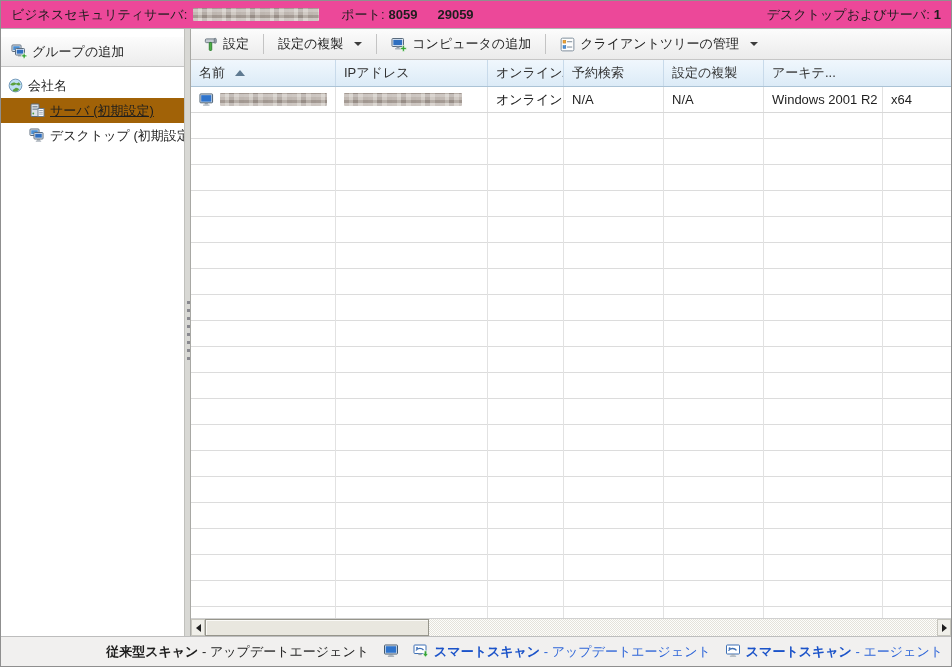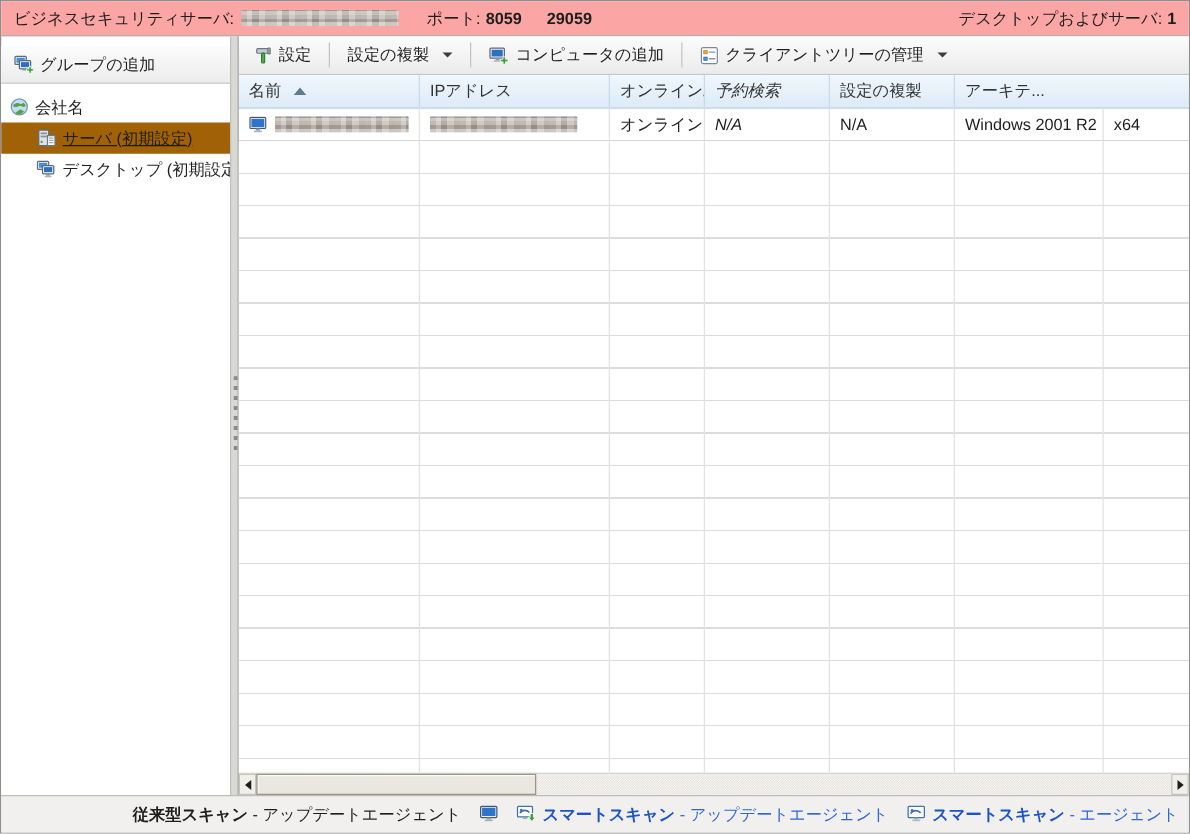--- a/index.html
+++ b/index.html
@@ -1,21 +1,21 @@
 <!DOCTYPE html>
 <html><head>
 <meta charset="utf-8">
 <style>
   * { margin:0; padding:0; box-sizing:border-box; }
   html,body { width:952px; height:667px; }
   body { font-family:"Liberation Sans", sans-serif; font-size:13px; color:#1e1e1e; background:#fff; }
   .window { width:952px; height:667px; border:1px solid #8f8f8f; display:flex; flex-direction:column; background:#fff; }
 
   
-  .topbar { height:28px; flex:0 0 28px; background:#fca5a5; border-bottom:1px solid #b0b0b0; display:flex; align-items:center; padding:0 10px; white-space:nowrap; }
+  .topbar { height:28px; flex:0 0 28px; background:#ec4899; border-bottom:1px solid #b0b0b0; display:flex; align-items:center; padding:0 10px; white-space:nowrap; }
   .topbar .grow { flex:1; }
   .lbl { color:#1e1e1e; }
   .val-bold { font-weight:bold; margin-left:4px; }
   .sp16 { display:inline-block; width:16px; }
   .blur { display:inline-block; height:13px; vertical-align:middle; border-radius:1px;
     background-image:
       repeating-linear-gradient(0deg, rgba(255,255,255,.35) 0 3px, rgba(60,50,45,.12) 3px 6px, rgba(255,255,255,.18) 6px 9px),
       repeating-linear-gradient(90deg, #b3a9a2 0 5px, #cac3bc 5px 9px, #a49a93 9px 14px, #c6beb7 14px 19px, #b0a69f 19px 24px);
   }
   .blur-top { width:126px; margin:0 6px; }
@@ -43,21 +43,21 @@
   .content { flex:1; display:flex; flex-direction:column; min-width:0; }
   .toolbar { height:31px; flex:0 0 31px; background:linear-gradient(#fcfcfc,#ebebeb); border-bottom:1px solid #c6c6c6; display:flex; align-items:center; padding:0 6px; gap:2px;font-family:Liberation Mono, monospace; }
   .tsep { width:1px; height:20px; background:#c4c4c4; margin:0 6px; }
   .dd-arrow { width:0; height:0; border-left:4px solid transparent; border-right:4px solid transparent; border-top:4px solid #3c3c3c; margin-left:6px; }
 
   
   .thead { height:27px; flex:0 0 27px; display:flex; background:linear-gradient(#f0f7fd,#dcebf7); border-bottom:1px solid #abc3d6; }
   .th { display:flex; align-items:center; padding:0 8px; border-right:1px solid #c8daea; color:#333; overflow:hidden; white-space:nowrap; }
   .sort-asc { width:0; height:0; border-left:5px solid transparent; border-right:5px solid transparent; border-bottom:6px solid #5f7a91; margin-left:10px; }
   .c0{width:145px;flex:0 0 145px;} .c1{width:152px;flex:0 0 152px;} .c2{width:76px;flex:0 0 76px;}
-  .c3{width:100px;flex:0 0 100px;font-style:italic;} .c4{width:100px;flex:0 0 100px;} .c5{width:119px;flex:0 0 119px;}
+  .c3{width:100px;flex:0 0 100px;} .c4{width:100px;flex:0 0 100px;} .c5{width:119px;flex:0 0 119px;}
   .c6{flex:1; border-right:none;}
   .trow { height:26px; flex:0 0 26px; display:flex; background:#fff; border-bottom:1px solid #d8d8d8; }
   .td { display:flex; align-items:center; padding:0 8px; border-right:1px solid #e2e2e2; overflow:hidden; white-space:nowrap; }
   .td.c6 { border-right:none; }
   .td .micon { margin-right:6px; flex:0 0 auto; }
 
   .grid-area { flex:1; position:relative; background:#fff;
     background-image:repeating-linear-gradient(to bottom, transparent 0 25px, #dcdcdc 25px 26px); }
   .vline { position:absolute; top:0; bottom:0; width:1px; background:#e2e2e2; }
 

